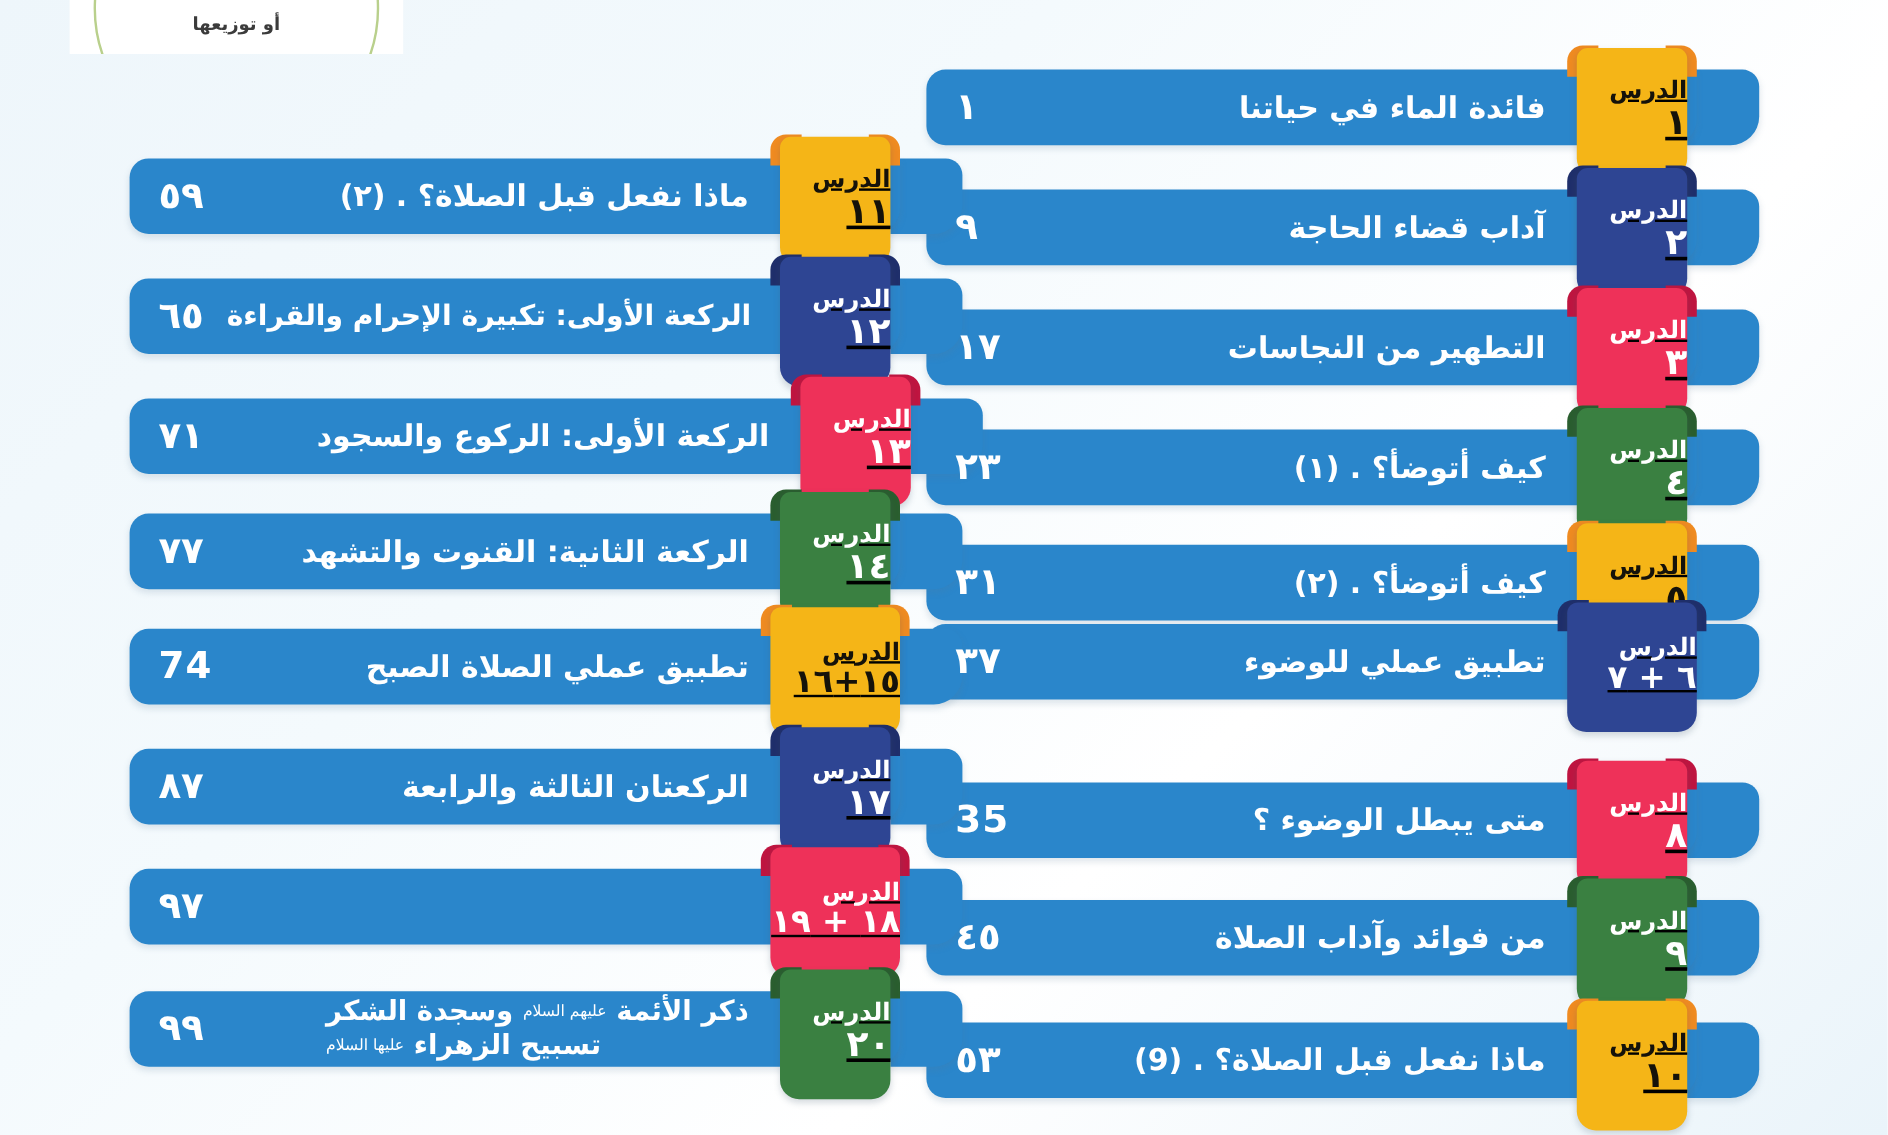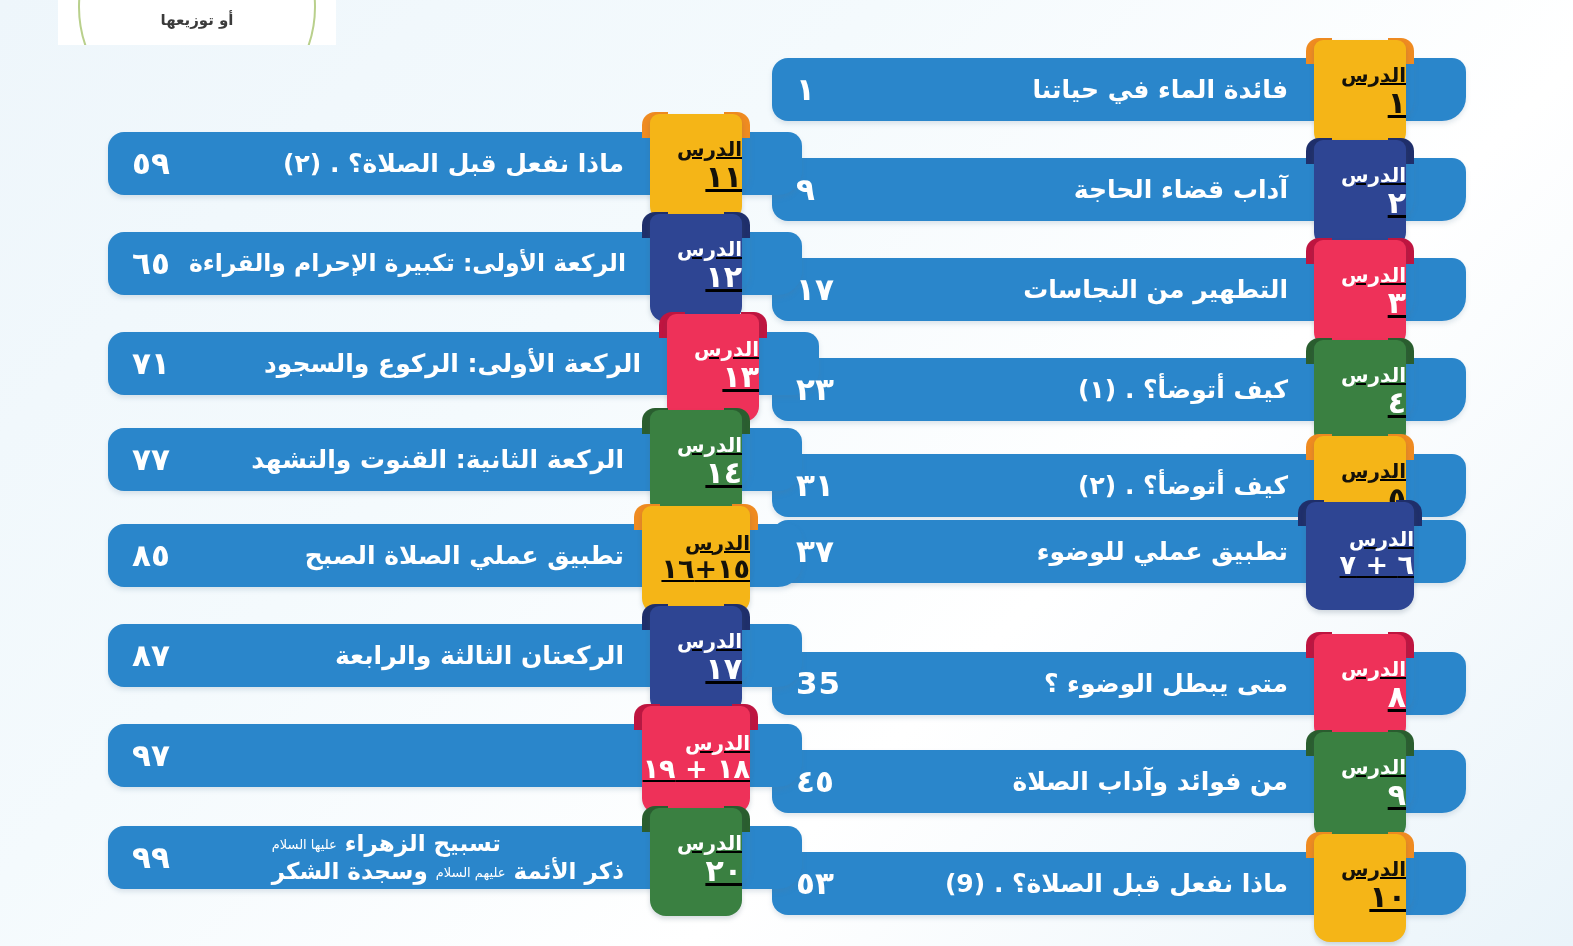--- a/index.html
+++ b/index.html
@@ -382,21 +382,21 @@
           <div class="curl r" style="background: rgb(42, 94, 47);"></div>
           <div class="body" style="background: rgb(58, 128, 65);">
             <div class="word">الدرس</div>
             <div class="num">١٤</div>
           </div>
         </div>
       </div>
       <div class="row" style="top: 504px;">
         <div class="bar-stub"></div>
         <div class="bar"></div>
-        <div class="page-num">٨٥</div>
+        <div class="page-num">74</div>
         <div class="title">تطبيق عملي الصلاة الصبح</div>
         <div class="tab c-yellow wide">
           <div class="curl l" style="background: rgb(239, 139, 33);"></div>
           <div class="curl r" style="background: rgb(239, 139, 33);"></div>
           <div class="body" style="background: rgb(245, 181, 23);">
             <div class="word">الدرس</div>
             <div class="num">١٥+١٦</div>
           </div>
         </div>
       </div>
@@ -425,22 +425,22 @@
             <div class="word">الدرس</div>
             <div class="num">١٨ + ١٩</div>
           </div>
         </div>
       </div>
       <div class="row" style="top: 806px;">
         <div class="bar-stub"></div>
         <div class="bar"></div>
         <div class="page-num">٩٩</div>
         <div class="title two-line">
+          <span>ذكر الأئمة <span class="hon">عليهم السلام</span> وسجدة الشكر</span>
           <span>تسبيح الزهراء <span class="hon">عليها السلام</span></span>
-          <span>ذكر الأئمة <span class="hon">عليهم السلام</span> وسجدة الشكر</span>
         </div>
         <div class="tab c-green">
           <div class="curl l" style="background: rgb(42, 94, 47);"></div>
           <div class="curl r" style="background: rgb(42, 94, 47);"></div>
           <div class="body" style="background: rgb(58, 128, 65);">
             <div class="word">الدرس</div>
             <div class="num">٢٠</div>
           </div>
         </div>
       </div>

